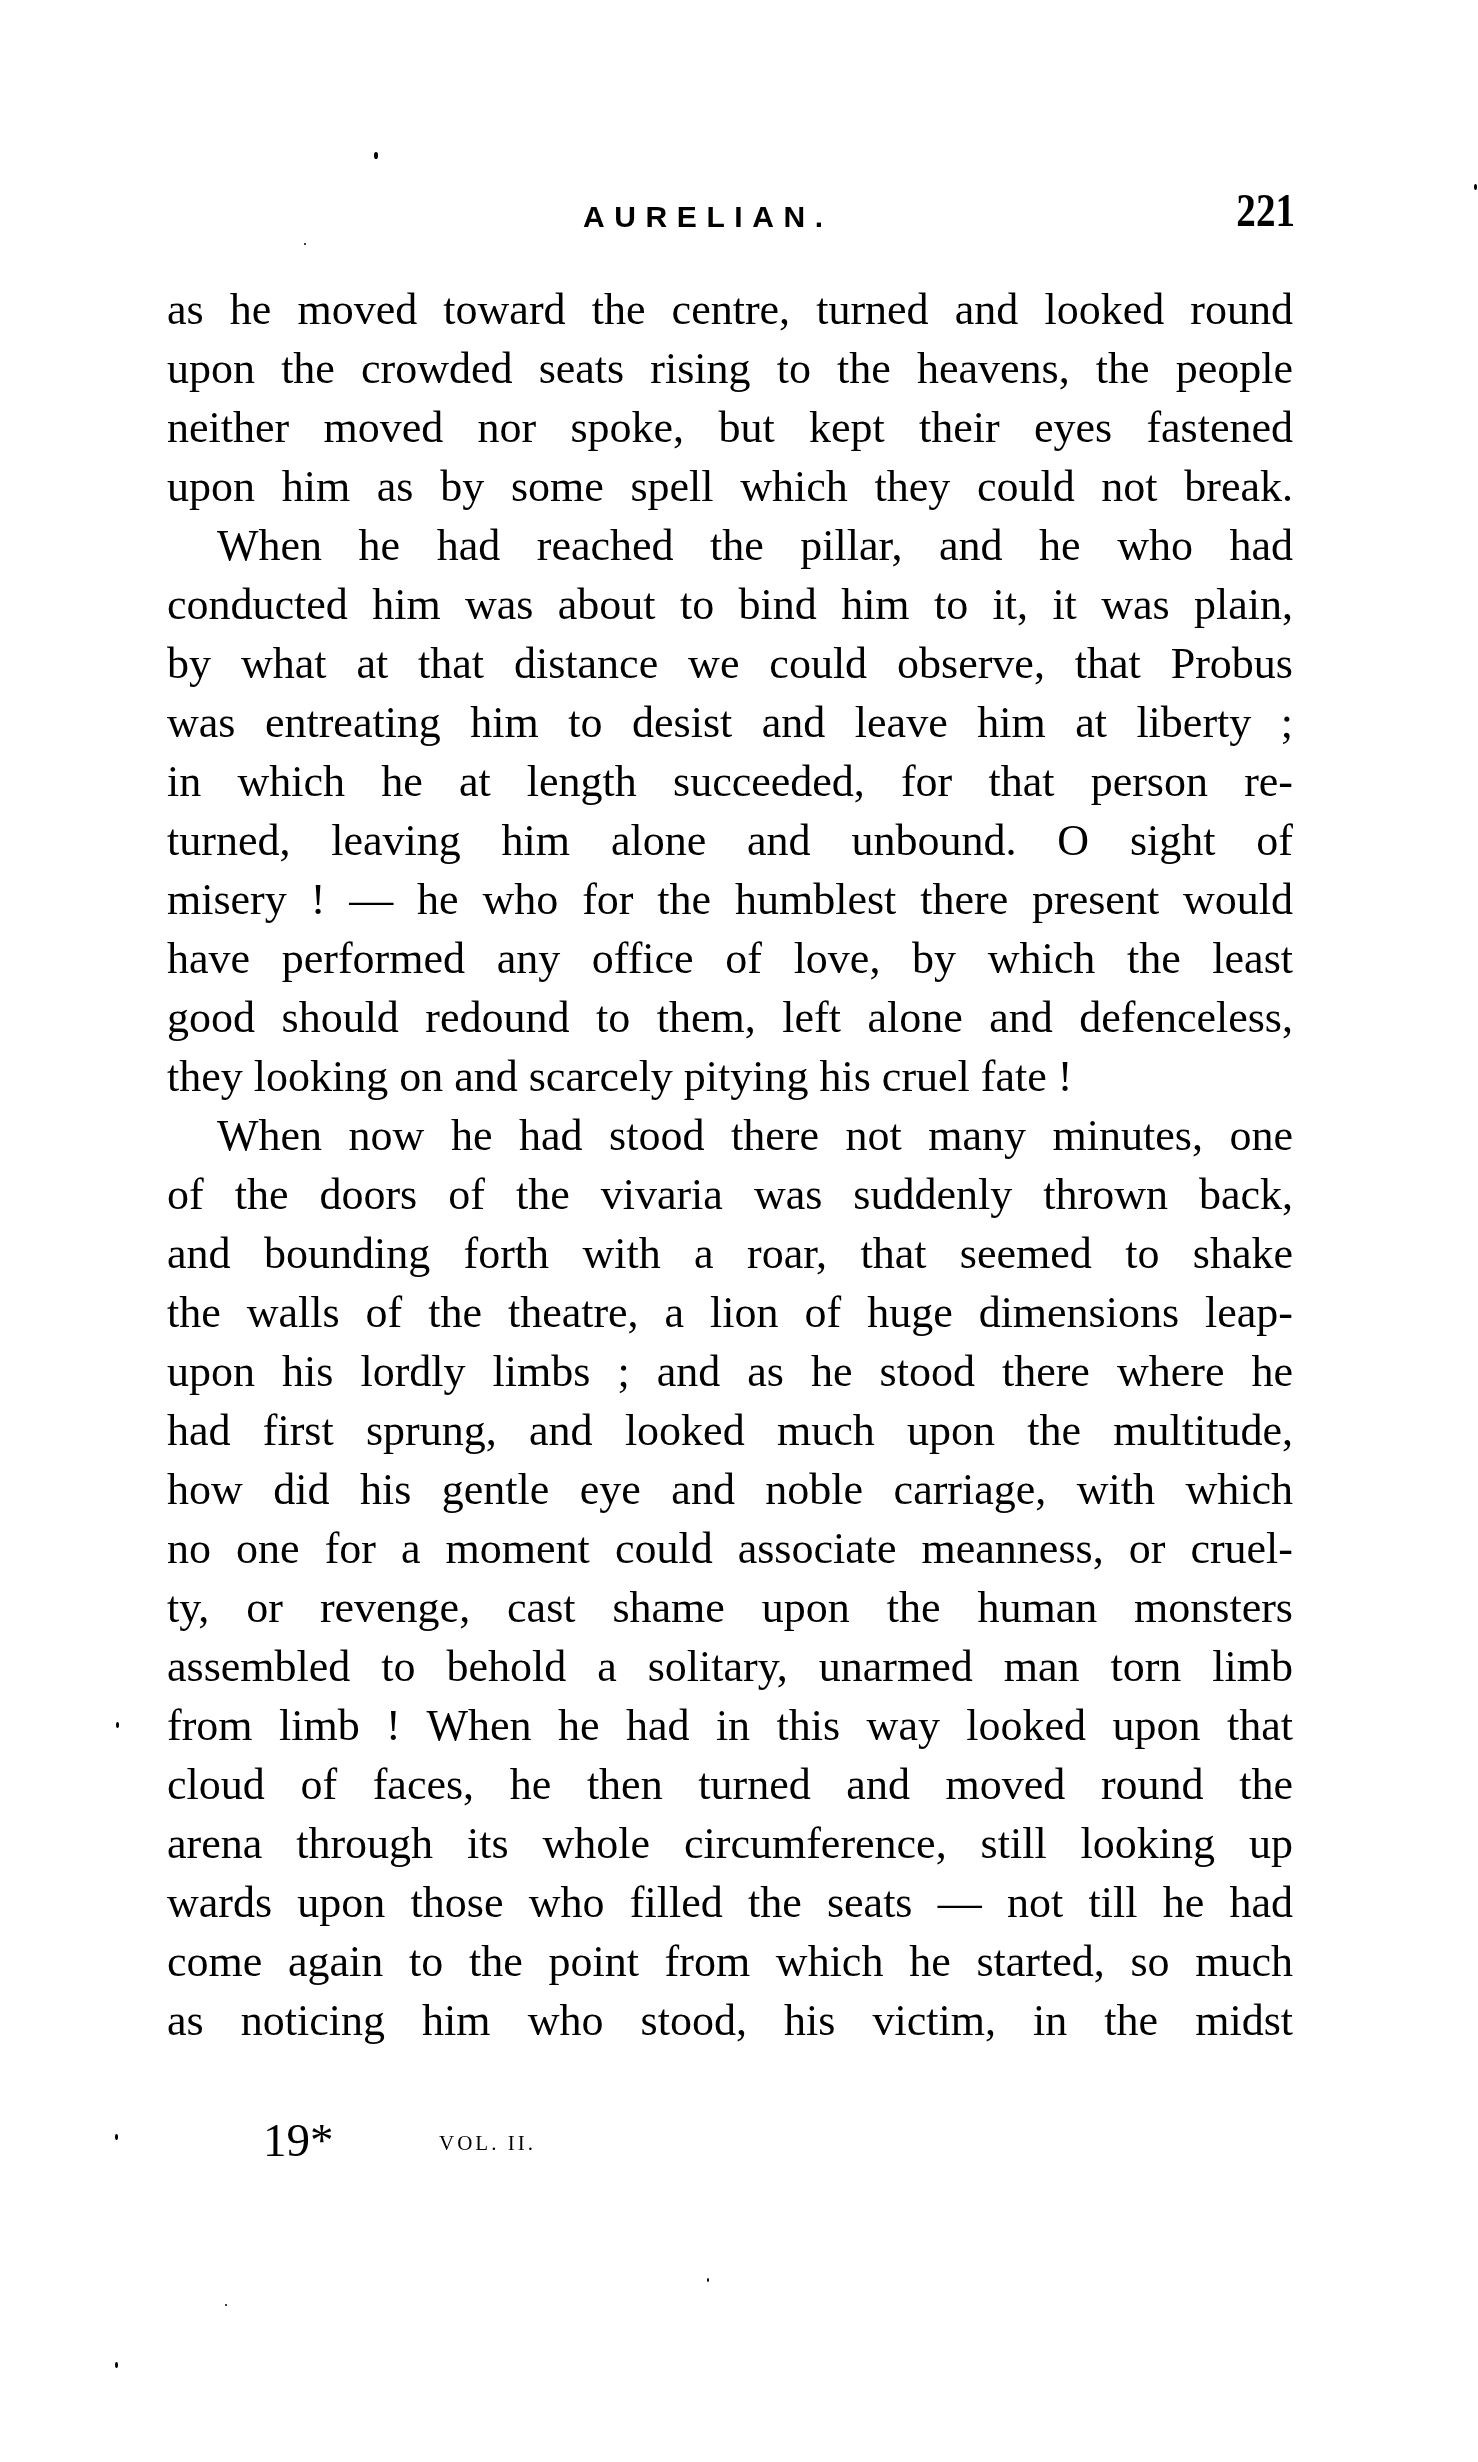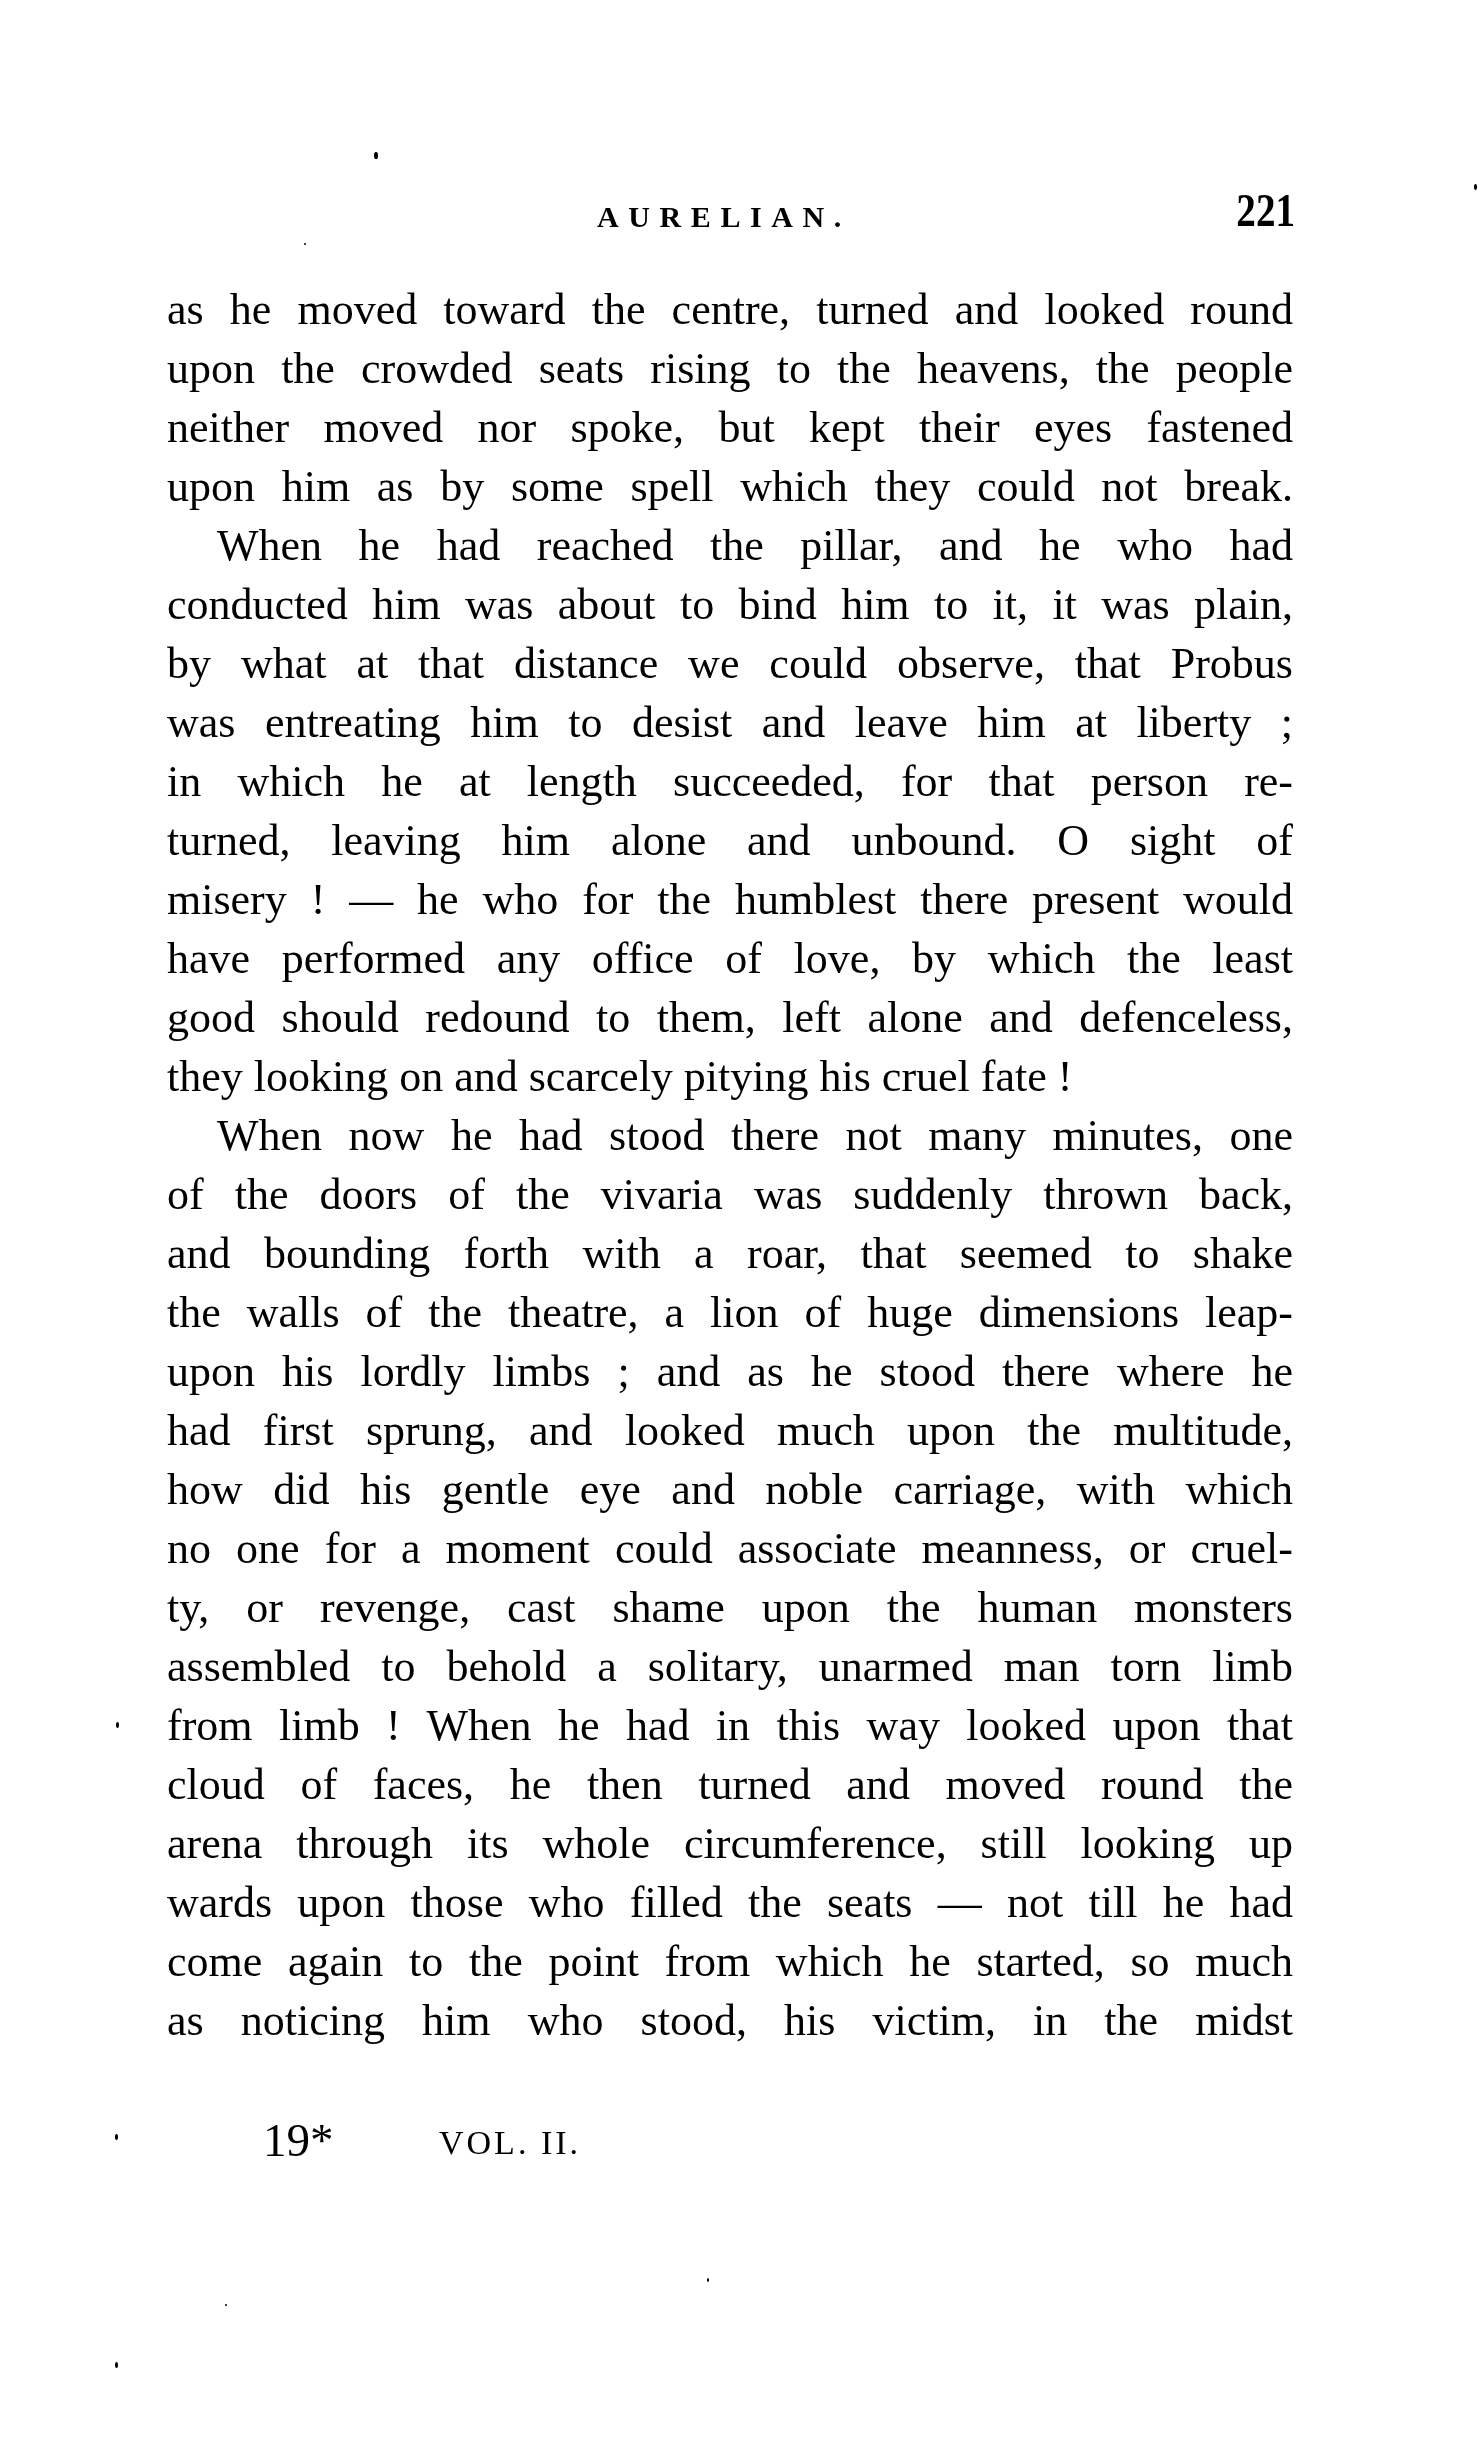--- a/index.html
+++ b/index.html
@@ -1,20 +1,20 @@
 <!DOCTYPE html>
 <html style="font-size:12px"><head>
 <meta charset="utf-8">
 <style>
   html, body { margin: 0; padding: 0; background: #ffffff; }
   body { width: 1478px; height: 2462px; position: relative; overflow: hidden; color: #000; }
   .page { position: absolute; left: 0; top: 0; width: 1478px; height: 2462px; background: #fff; }
   .running-head {
-    position: absolute; left: 597px; top: 199px;
-    font-family: Liberation Serif, serif; font-weight: bold;
+    position: absolute; left: 583px; top: 199px;
+    font-family: Liberation Sans, sans-serif; font-weight: bold;
     font-size: 30px; letter-spacing: 9.6px; line-height: 36px;
   }
   .page-number {
     position: absolute; left: 1222px; top: 187px; width: 73px; text-align: right;
     font-family: "Liberation Serif", serif; font-weight: bold;
     font-size: 46px; line-height: 47px; transform: scaleX(0.85); transform-origin: right center;
   }
   .body-text {
     position: absolute; left: 167px; top: 280px; width: 1126px;
     font-family: "Liberation Serif", serif; font-size: 44px;
@@ -27,21 +27,21 @@
   }
   .line.last { text-align-last: left; }
   .line.indent { padding-left: 50px; }
   .line .fit { display: inline-block; width: 100%; text-align: justify; text-align-last: justify; white-space: normal; }
   .footer-signature {
     position: absolute; left: 263px; top: 2118px;
     font-family: "Liberation Serif", serif; font-size: 47px; line-height: 44px;
   }
   .footer-volume {
     position: absolute; left: 439px; top: 2125px;
-    font-family: "Liberation Serif", serif; font-size: 34px; line-height: 36px; letter-spacing: 3px;
+    font-family: "Liberation Serif", serif; font-size: 21px; line-height: 36px; letter-spacing: 3px;
   }
   .speck { position: absolute; background: #000; border-radius: 50%; }
 </style>
 </head>
 <body>
 
 <div class="page">
 
   <div class="running-head">AURELIAN.</div>
   <div class="page-number">221</div>

